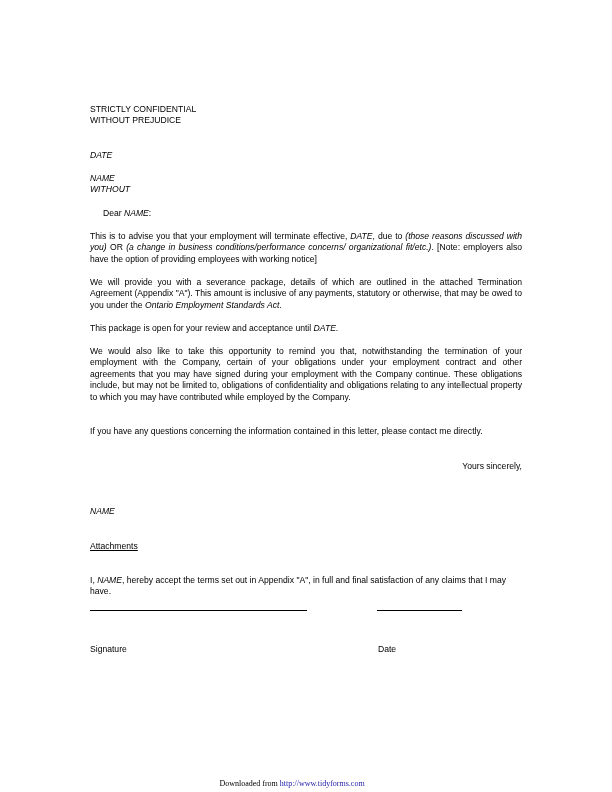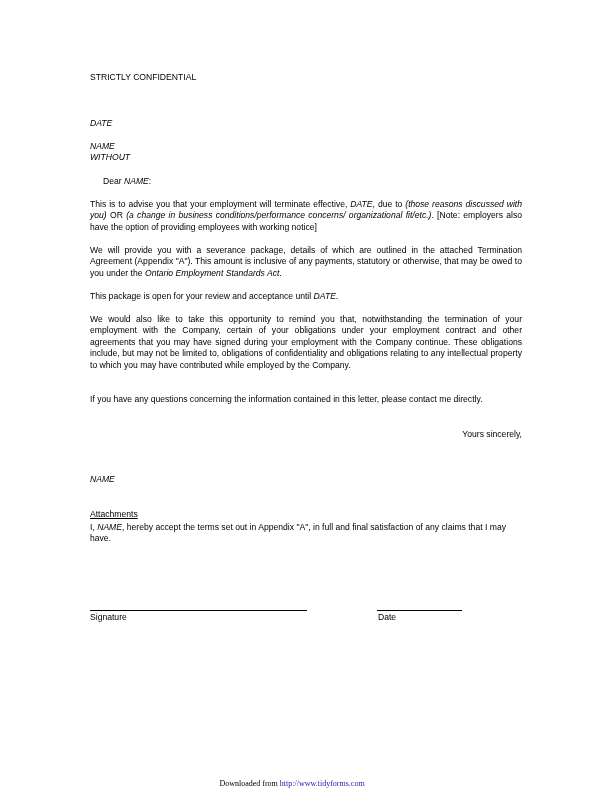--- a/index.html
+++ b/index.html
@@ -1,33 +1,34 @@
 <!DOCTYPE html>
 <html><head>
 <meta charset="utf-8">
 <style>
   html, body { margin: 0; padding: 0; background: #ffffff; }
   body { width: 612px; height: 792px; position: relative; overflow: hidden;
          font-family: "Liberation Sans", sans-serif; font-size: 8.6px; color: #000; }
   .page { position: absolute; left: 90px; top: 0; width: 432px; }
-  .blk { position: absolute; left: 0; width: 432px; line-height: 11.4px; }
+  .blk { position: absolute; left: 0; width: 432px; line-height: 11.4px; margin-top: 32px; }
   .just { text-align: justify; text-align-last: left; }
   i { font-style: italic; }
   .line { position: absolute; border-top: 1px solid #000; height: 0; }
   .footer { position: absolute; top: 779px; left: 0; width: 584px; text-align: center;
             font-family: "Liberation Serif", serif; font-size: 8px; }
   .footer .link { color: #1a1aa6; }
 </style>
 </head>
 <body>
 
 <div class="page">
 
   <div class="blk" style="top:72px;">
     <div>STRICTLY CONFIDENTIAL</div>
+    <div>WITHOUT PREJUDICE</div>
   </div>
 
   <div class="blk" style="top:118px;">
     <i>DATE</i>
   </div>
 
   <div class="blk" style="top:141px;">
     <div><i>NAME</i></div>
     <div><i>WITHOUT</i></div>
   </div>
@@ -61,21 +62,21 @@
   </div>
 
   <div class="blk" style="top:474px;">
     <div><i>NAME</i></div>
   </div>
 
   <div class="blk" style="top:509px;text-decoration:underline;">
     <span>Attachments</span>
   </div>
 
-  <div class="blk" style="top:522px; width:420px;">
+  <div class="blk" style="top:543px; width:420px;">
     <span> I, </span><i>NAME</i><span>, hereby accept the terms set out in Appendix "A", in full and final satisfaction of any claims that I may have.</span>
   </div>
 
   <div class="line" style="top:610px; left:0; width:217px;"></div>
   <div class="blk" style="top:612px; width:120px;">Signature</div>
 
   <div class="line" style="top:610px; left:287px; width:85px;"></div>
   <div class="blk" style="top:612px; left:288px; width:80px;">Date</div>
 
 </div>

